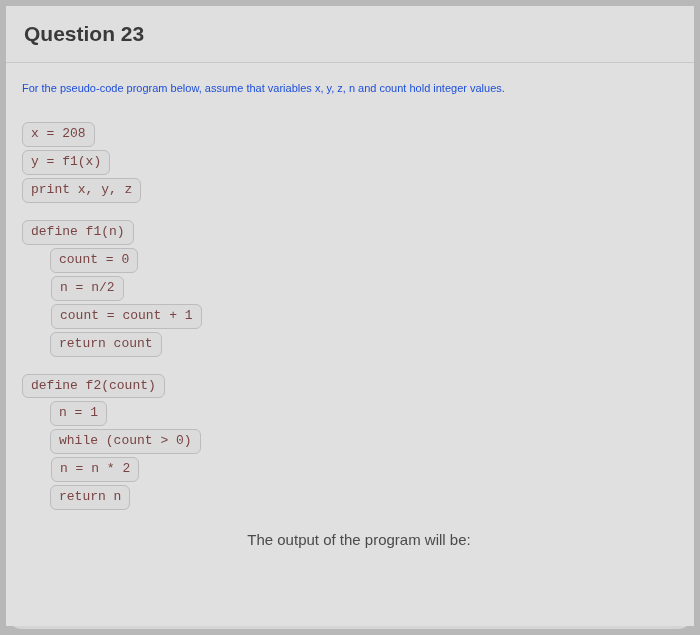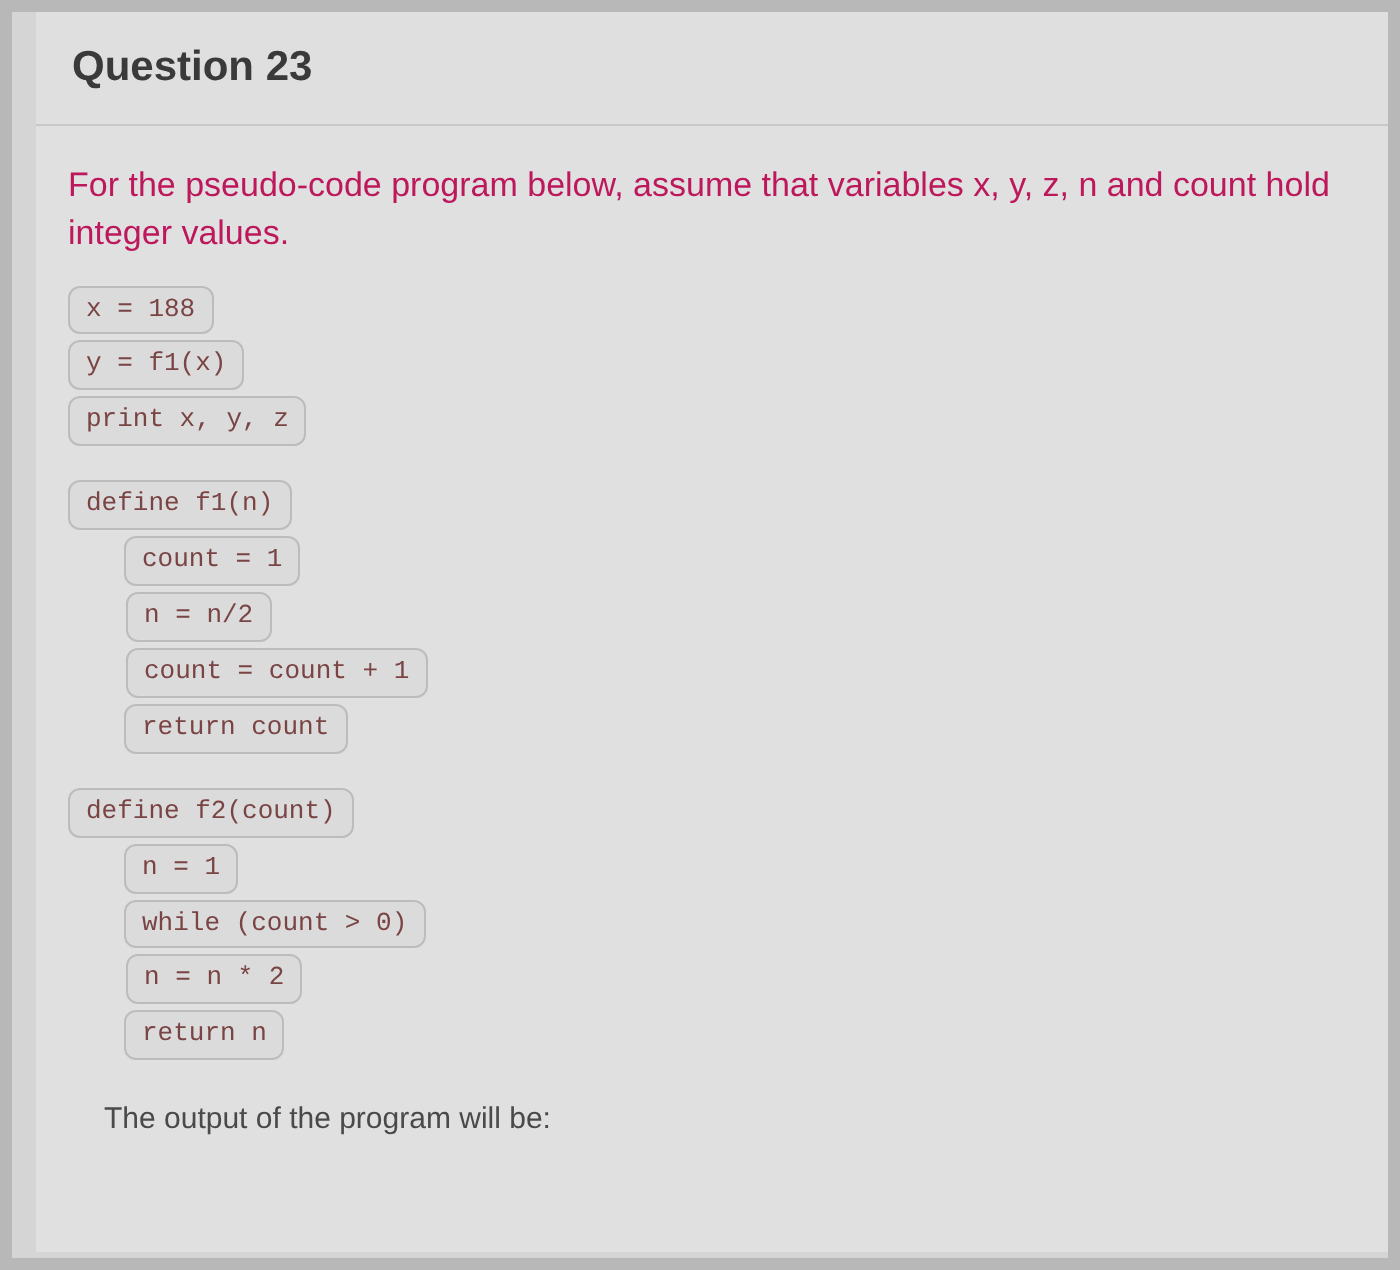--- a/index.html
+++ b/index.html
@@ -10,44 +10,43 @@
     body {
       font-family: -apple-system, BlinkMacSystemFont, 'Segoe UI', Arial, sans-serif;
       background: #b8b8b8;
       width: 700px;
       height: 635px;
       overflow: hidden;
     }
     .page-container {
       background: #d5d5d5;
       margin: 6px;
-      border-radius: 0;
+      border-radius: 16px;
       height: calc(100% - 12px);
       position: relative;
-      padding-left: 12px;
     }
     .question-header {
       background: #dfdfdf;
       padding: 16px 18px;
       border-bottom: 1px solid #c8c8c8;
     }
     .question-title {
       font-size: 21px;
       font-weight: 700;
       color: #3a3a3a;
     }
     .question-body {
       background: #e0e0e0;
       padding: 18px 16px 10px 16px;
       height: calc(100% - 60px);
     }
     .prompt {
-      font-size: 17px;
-      color: #be185d;
-      margin-bottom: 14px;
+      font-size: 11px;
+      color: #1d4ed8;
+      margin-bottom: 26px;
       line-height: 1.4;
     }
     .code-block {
       margin-bottom: 14px;
     }
     .code-line {
       display: inline-block;
       font-family: 'Courier New', Courier, monospace;
       font-size: 13px;
       color: #7a4444;
@@ -59,45 +58,46 @@
       line-height: 1.3;
     }
     .indent-0 { margin-left: 0px; }
     .indent-1 { margin-left: 28px; }
     .indent-2 { margin-left: 29px; }
     .output-prompt {
       font-size: 15px;
       color: #4a4a4a;
       margin-top: 18px;
       margin-left: 18px;
+      text-align: center;
     }
     .br { display: block; }
   </style>
 </head>
 <body>
 
 <div class="page-container">
 
   <div class="question-header">
     <div class="question-title">Question 23</div>
   </div>
 
   <div class="question-body">
 
     <div class="prompt">For the pseudo-code program below, assume that variables x, y, z, n and count hold integer values.</div>
 
     <div class="code-block">
-      <span class="br"><span class="code-line indent-0">x = 188</span></span>
+      <span class="br"><span class="code-line indent-0">x = 208</span></span>
       <span class="br"><span class="code-line indent-0">y = f1(x)</span></span>
       <span class="br"><span class="code-line indent-0">print x, y, z</span></span>
     </div>
 
     <div class="code-block">
       <span class="br"><span class="code-line indent-0">define f1(n)</span></span>
-      <span class="br"><span class="code-line indent-1">count = 1</span></span>
+      <span class="br"><span class="code-line indent-1">count = 0</span></span>
       <span class="br"><span class="code-line indent-2">n = n/2</span></span>
       <span class="br"><span class="code-line indent-2">count = count + 1</span></span>
       <span class="br"><span class="code-line indent-1">return count</span></span>
     </div>
 
     <div class="code-block">
       <span class="br"><span class="code-line indent-0">define f2(count)</span></span>
       <span class="br"><span class="code-line indent-1">n = 1</span></span>
       <span class="br"><span class="code-line indent-1">while (count &gt; 0)</span></span>
       <span class="br"><span class="code-line indent-2">n = n * 2</span></span>

